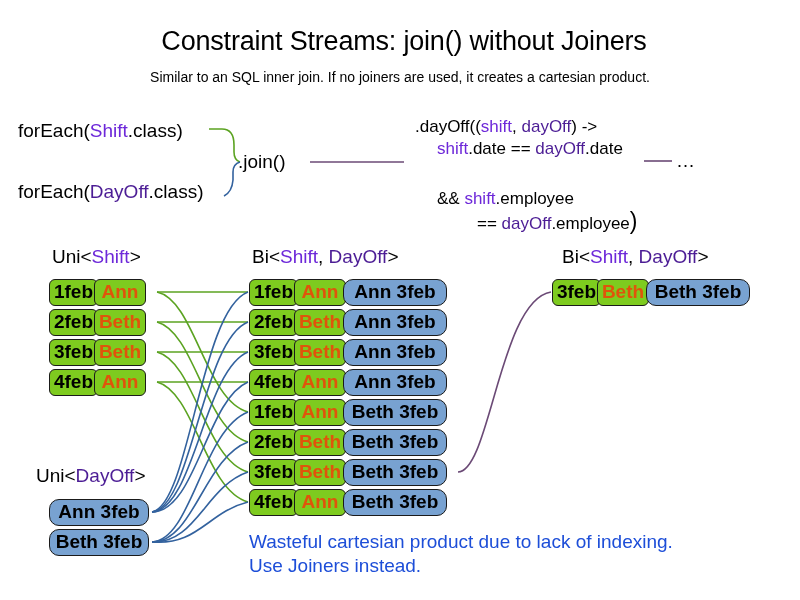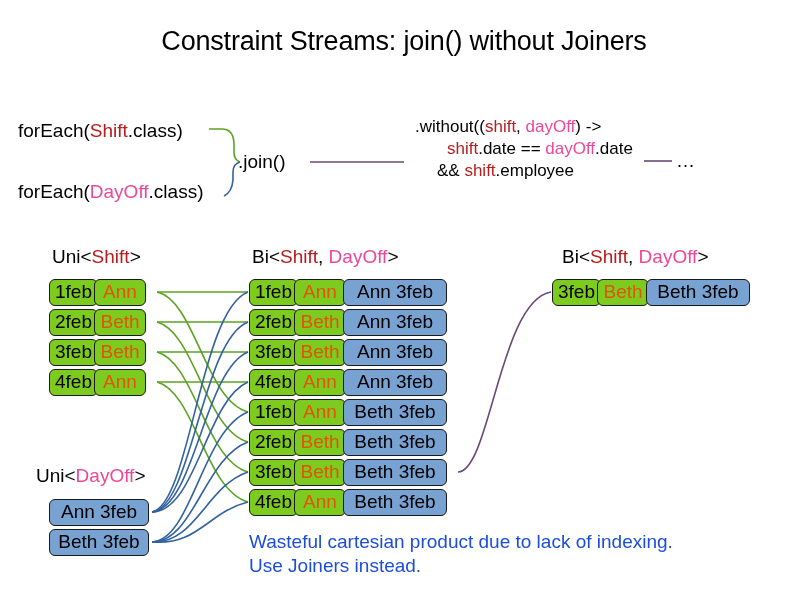--- a/index.html
+++ b/index.html
@@ -41,27 +41,27 @@
   
   .code {
     font-size: 19px;
     line-height: 23px;
     white-space: nowrap;
   }
   #foreach-shift  { left: 18px; top: 119px; }
   #foreach-dayoff { left: 18px; top: 180px; }
   #join-label     { left: 238px; top: 150px; }
   #filter-block   { left: 415px; top: 116px; font-size: 17px; line-height: 22px;}
-  #filter-block .l2 { margin-left: 32px; }
-  #filter-block .l3 { margin-left: 22px; }
+  #filter-block .l2 { margin-left: 22px; }
+  #filter-block .l3 { margin-left: 22px; margin-top: 28px; }
   #filter-block .l4 { margin-left: 62px; }
   #ellipsis { left: 676px; top: 150px; font-size: 19px; }
 
-  .g { color: #b91c1c; }
-  .b { color: #ec4899; }
+  .g { color: #6d28d9; }
+  .b { color: #4c1d95; }
   .big-paren { font-size: 23px; }
 
   
   .caption {
     font-size: 19px;
     white-space: nowrap;
   }
   #cap-uni-shift   { left: 52px;  top: 246px; }
   #cap-bi-mid      { left: 252px; top: 246px; }
   #cap-bi-right    { left: 562px; top: 246px; }
@@ -76,26 +76,27 @@
   .cell {
     box-sizing: border-box;
     border: 1.6px solid #1a1a1a;
     border-radius: 6px;
     display: flex;
     align-items: center;
     justify-content: center;
     font-size: 19px;
     line-height: 19px;
     padding-bottom: 2px;
+    font-weight: bold;
   }
   .cell.green { background: #7ecb1f; }
   .cell.blue  { background: #78a2d1; }
   .cell.date  { color: #000000; }
   .cell.emp   { color: #e0540b; }
-  .cell.pair  { color: #000000; }
+  .cell.pair  { color: #000000; border-radius: 10px; }
 
   .w-date { width: 49px; margin-right: -4px; }
   .w-emp  { width: 52px; }
   .w-pair { width: 104px; margin-left: -3px; }
   .w-off  { width: 100px; }
 
   #shift-list  { left: 49px;  top: 279px; }
   #mid-list    { left: 249px; top: 279px; }
   #right-list  { left: 552px; top: 279px; }
   #dayoff-list { left: 49px;  top: 499px; }
@@ -118,20 +119,21 @@
     width: 800px; height: 600px;
     pointer-events: none;
   }
 </style>
 </head>
 <body>
 
 <div id="stage">
 
   <div class="abs" id="title">Constraint Streams: join() without Joiners</div>
+  <div class="abs" id="subtitle">Similar to an SQL inner join. If no joiners are used, it creates a cartesian product.</div>
 
   <svg class="abs" id="links" viewBox="0 0 800 600">
     <g fill="none" stroke-width="1.6">
 
       <path d="M209,129 L222,129 Q234,129 234,145 L234,152 Q234,160 240,162" stroke="#5ba321"></path>
       <path d="M224,196 Q232,192 233,180 L233,172 Q233,164 240,162" stroke="#33629e"></path>
 
       <path d="M310,162 L404,162" stroke="#6b4a76"></path>
 
       <path d="M644,161 L672,161" stroke="#6b4a76"></path>
@@ -158,23 +160,24 @@
     </g>
   </svg>
 
   <div class="abs code" id="foreach-shift"><span>forEach(</span><span class="g">Shift</span><span>.class)</span></div>
 
   <div class="abs code" id="foreach-dayoff"><span>forEach(</span><span class="b">DayOff</span><span>.class)</span></div>
 
   <div class="abs code" id="join-label">.join()</div>
 
   <div class="abs code" id="filter-block">
-    <div class="l1"><span>.without(</span><span>(</span><span class="g">shift</span><span>, </span><span class="b">dayOff</span><span>) -&gt;</span></div>
+    <div class="l1"><span>.dayOff(</span><span>(</span><span class="g">shift</span><span>, </span><span class="b">dayOff</span><span>) -&gt;</span></div>
     <div class="l2"><span class="g">shift</span><span>.date == </span><span class="b">dayOff</span><span>.date</span></div>
     <div class="l3"><span>&amp;&amp; </span><span class="g">shift</span><span>.employee</span></div>
+    <div class="l4"><span>== </span><span class="b">dayOff</span><span>.employee</span><span class="big-paren">)</span></div>
   </div>
 
   <div class="abs" id="ellipsis">…</div>
 
   <div class="abs caption" id="cap-uni-shift"><span>Uni&lt;</span><span class="g">Shift</span><span>&gt;</span></div>
 
   <div class="abs caption" id="cap-bi-mid"><span>Bi&lt;</span><span class="g">Shift</span><span>, </span><span class="b">DayOff</span><span>&gt;</span></div>
 
   <div class="abs caption" id="cap-bi-right"><span>Bi&lt;</span><span class="g">Shift</span><span>, </span><span class="b">DayOff</span><span>&gt;</span></div>
 

